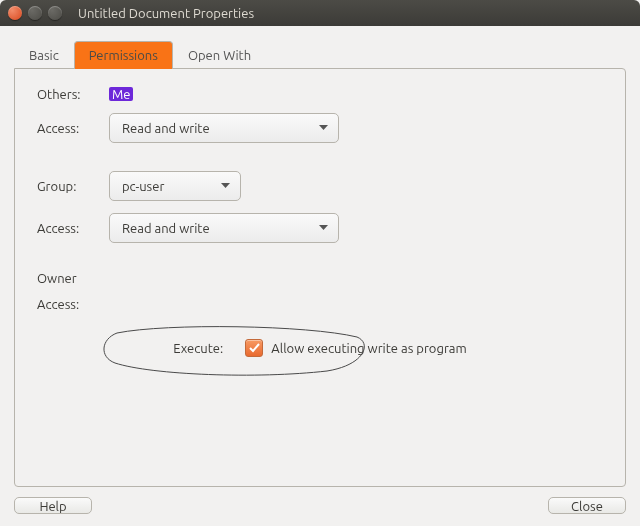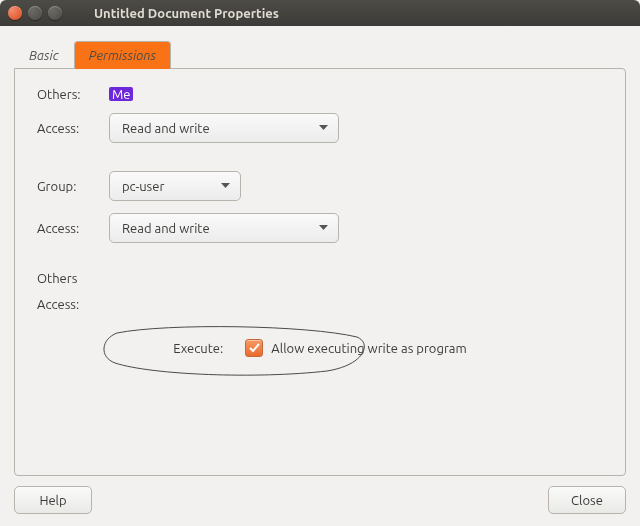--- a/index.html
+++ b/index.html
@@ -19,36 +19,35 @@
     border-top-left-radius:6px;border-top-right-radius:6px;
   }
   .win-btn{
     width:14px;height:14px;border-radius:50%;
     margin-right:6px;display:inline-block;
     box-shadow:inset 0 1px 1px rgba(255,255,255,.3),0 1px 1px rgba(0,0,0,.4);
   }
   .win-close{background:radial-gradient(circle at 30% 30%,#f28c6a,#d9481e);}
   .win-min , .win-max{background:radial-gradient(circle at 30% 30%,#6b6a65,#4c4b46);}
   .title{
-    color:#dfdbd2;font-weight:bold;font-size:13px;
-    margin-left:26px;
+    color:#dfdbd2;font-weight:normal;font-size:13px;
+    margin-left:10px;
   }
   
   .window-body{
     padding:14px 14px 12px 14px;
     box-sizing:border-box;
     height:500px;
     display:flex;flex-direction:column;
   }
   
   .tabs{
     display:flex;
     align-items:center;
     position:relative;
-    font-style:italic;
   }
   .tab{
     padding:6px 14px 7px 14px;
     font-size:13px;color:#4c4b46;
     border:1px solid transparent;
     border-bottom:none;
     position:relative;
     top:1px;
     border-top-left-radius:4px;border-top-right-radius:4px;
     cursor:pointer;
@@ -115,21 +114,21 @@
   .annot{
     position:absolute;pointer-events:none;
   }
   .exec-wrap{position:relative;justify-content:center;}
   
   .button-bar{
     display:flex;justify-content:space-between;
     margin-top:10px;
   }
   .btn{
-    min-width:78px;height:28px;
+    min-width:78px;height:17px;
     background:linear-gradient(to bottom,#fafafa,#e9e9e6);
     border:1px solid #b7b4ac;
     border-radius:5px;
     display:flex;align-items:center;justify-content:center;
     color:#3c3b37;
     cursor:pointer;
     padding:0 16px;
     box-sizing:border-box;
   }
 </style>
@@ -141,20 +140,21 @@
   <span class="win-btn win-min"></span>
   <span class="win-btn win-max"></span>
   <span class="title">Untitled Document Properties</span>
 </div>
 
 <div class="window-body">
 
   <div class="tabs">
     <div class="tab">Basic</div>
     <div class="tab active">Permissions</div>
+    <div class="tab">Open With</div>
   </div>
 
   <div class="tab-panel">
 
     <div class="row">
       <span class="label">Others:</span>
       <span class="value-sel">Me</span>
     </div>
     <div class="row">
       <span class="label">Access:</span>
@@ -189,21 +189,21 @@
           <svg width="9" height="6">
               <path d="M0 0 L4.5 5 L9 0 Z" fill="#555"></path>
             </svg>
         </span>
       </div>
     </div>
 
     <div class="row-spacer"></div>
 
     <div class="row">
-      <span class="label" style="width:auto">Others</span>
+      <span class="label" style="width:auto">Owner</span>
     </div>
     <div class="row">
       <span class="label">Access:</span>
     </div>
 
     <div class="row-spacer"></div>
 
     <div class="row exec-wrap">
       <span class="label">Execute:</span>
       <span class="checkbox">

